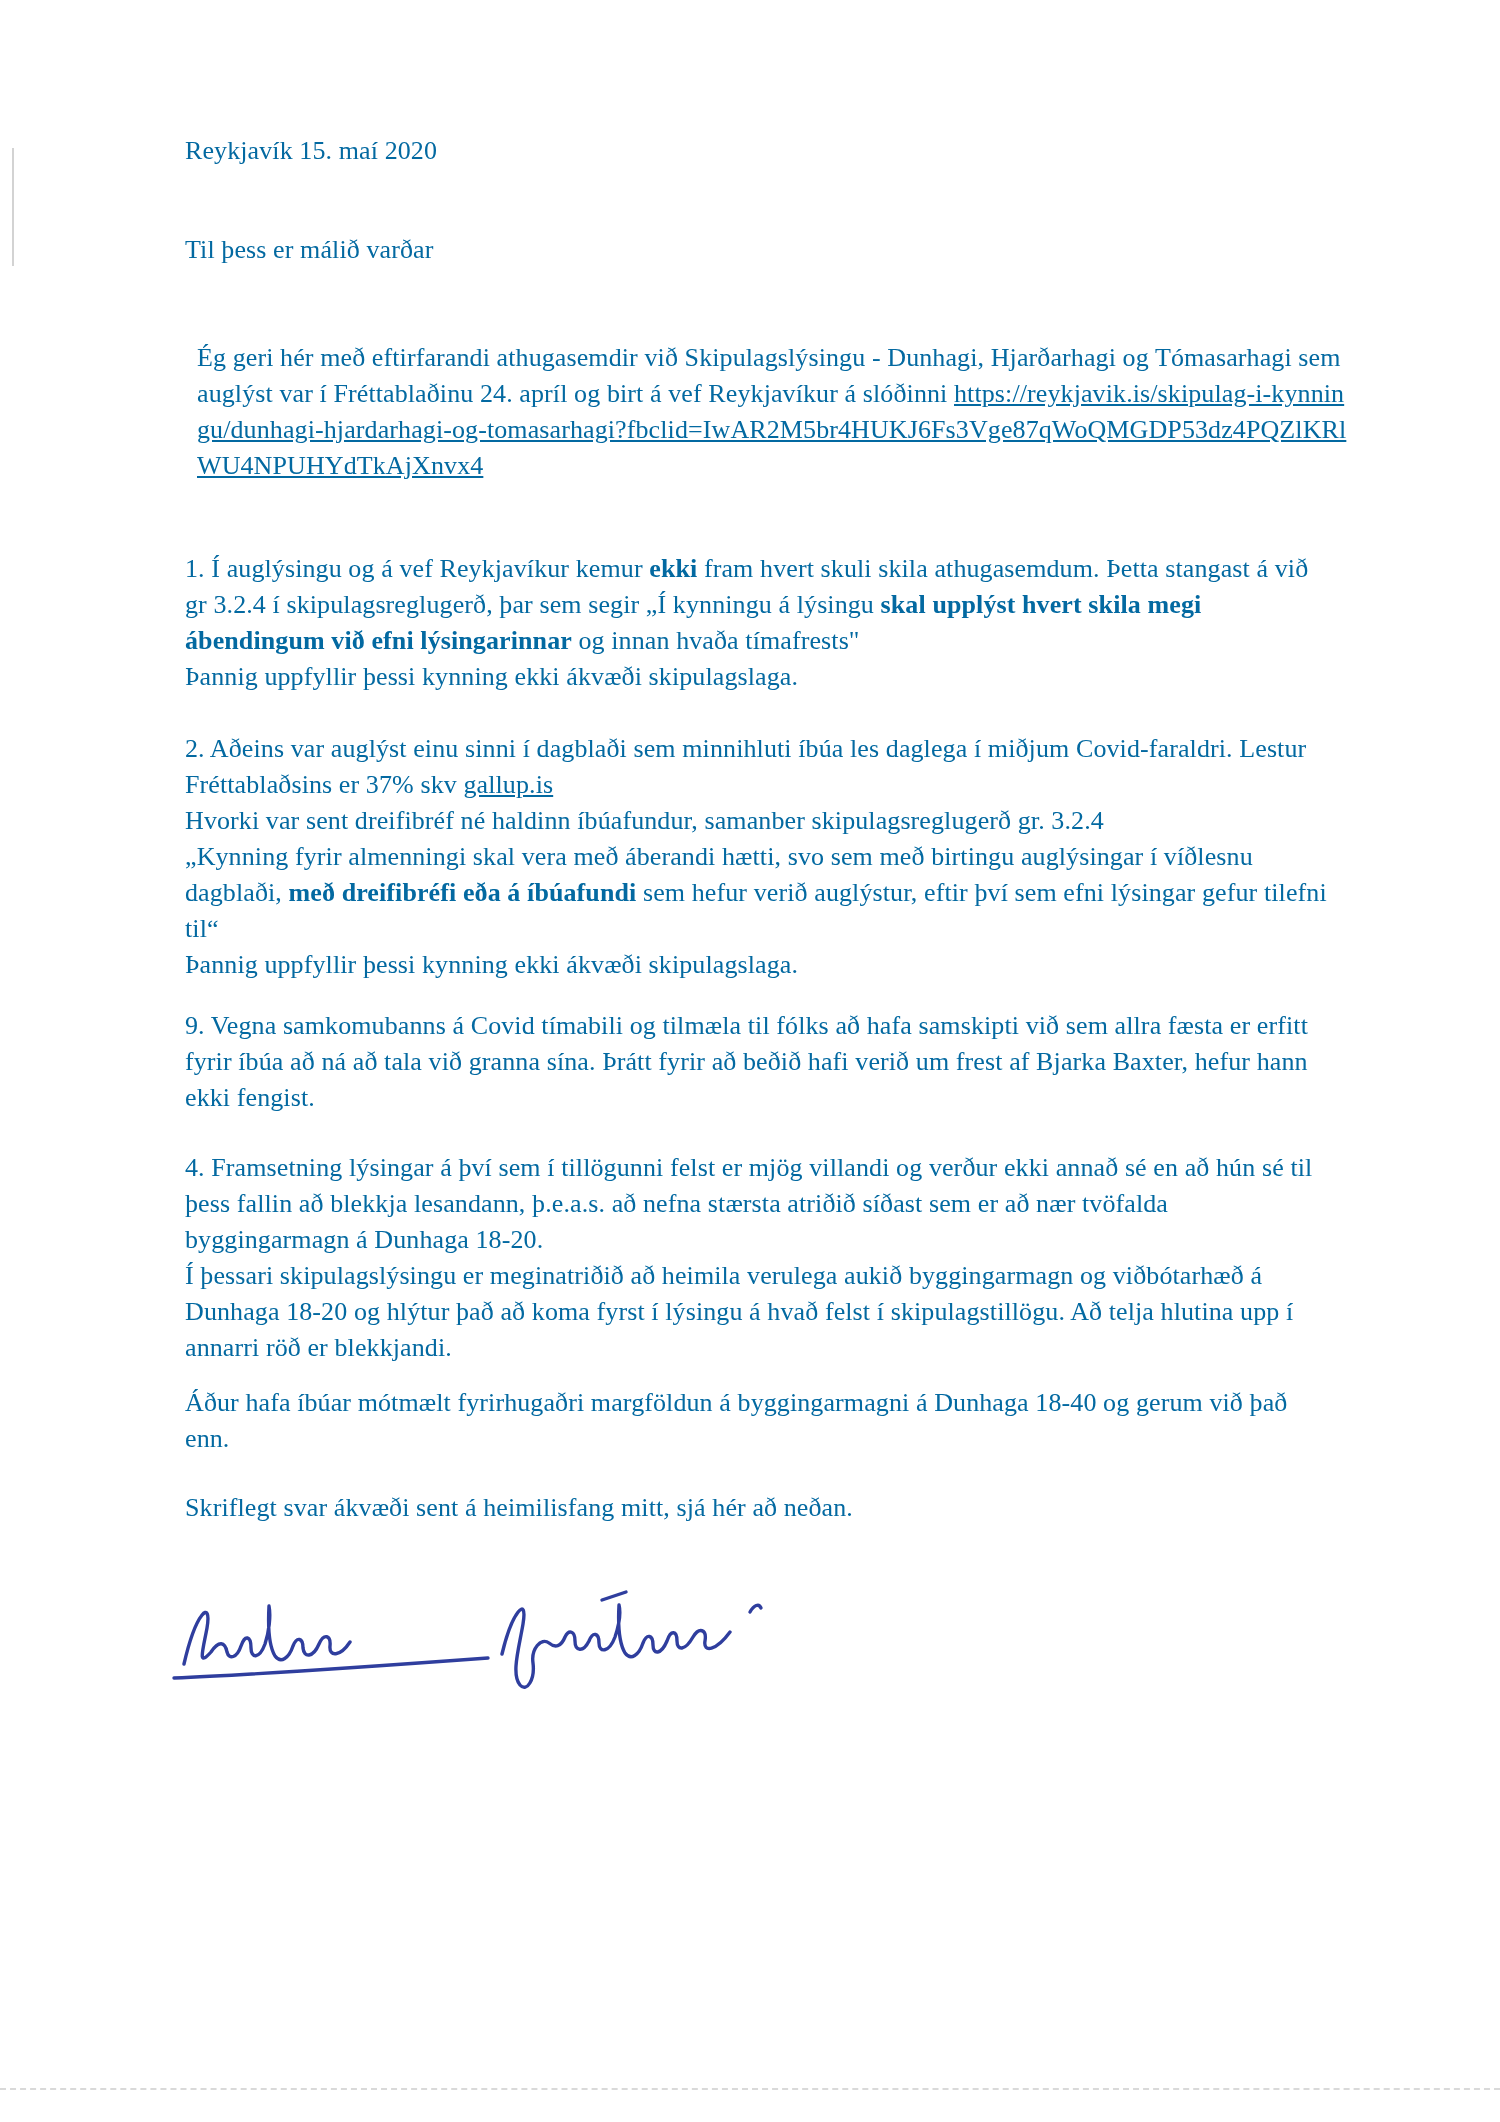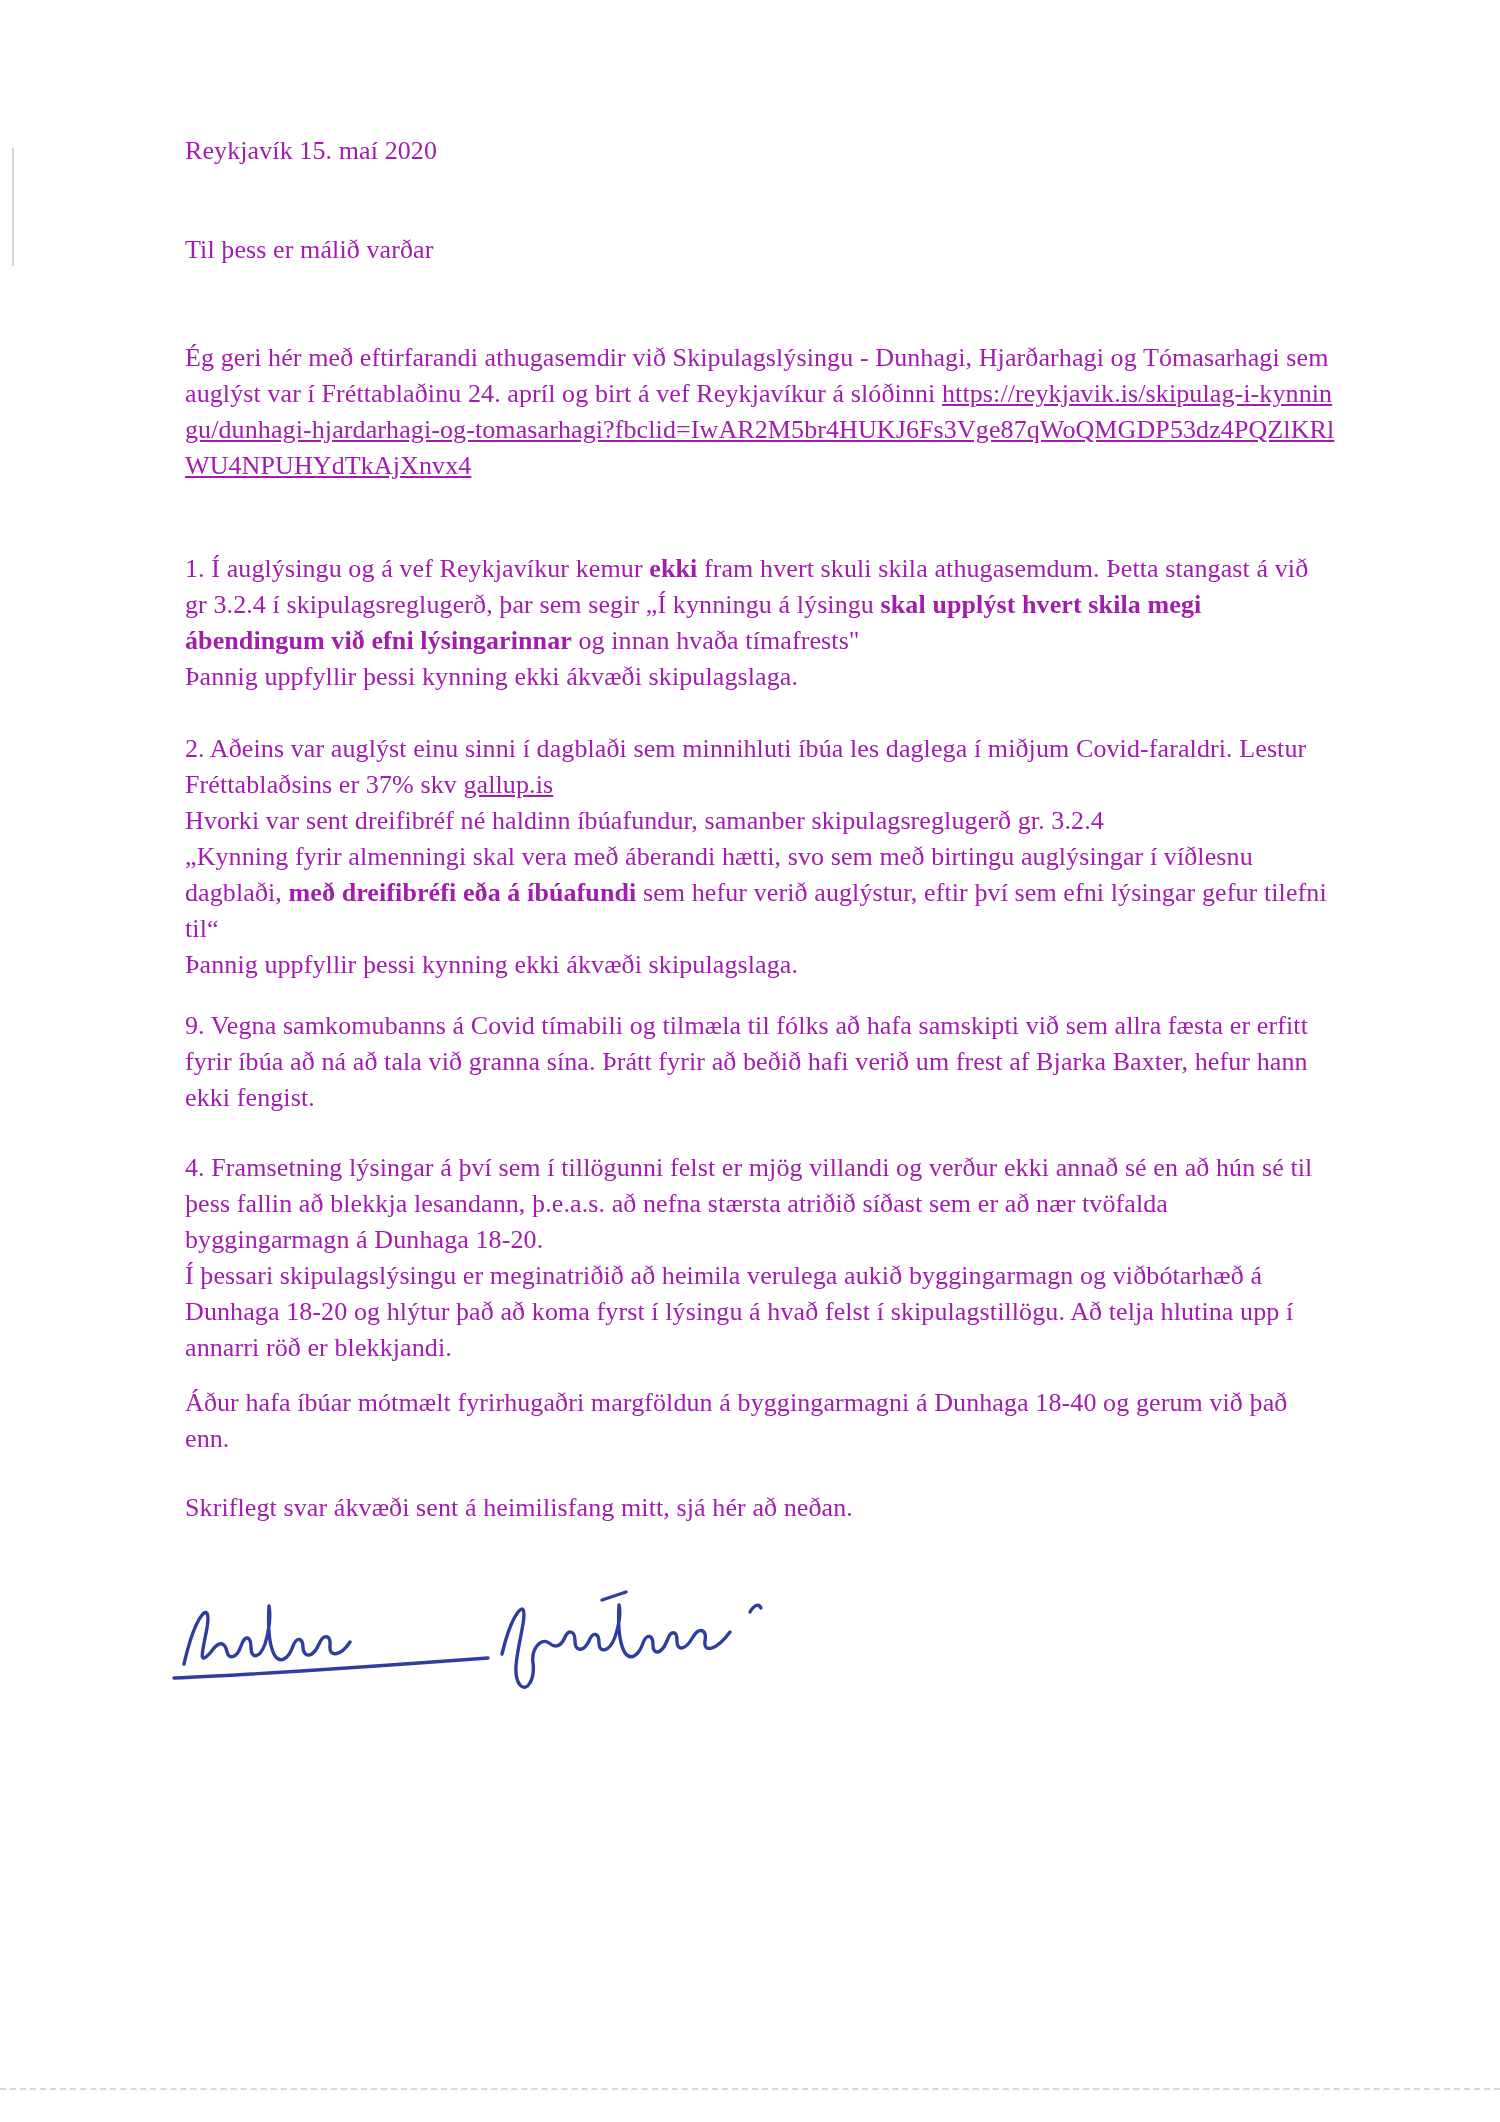--- a/index.html
+++ b/index.html
@@ -3,32 +3,32 @@
 <meta charset="utf-8">
 <style>
   * { margin:0; padding:0; box-sizing:border-box; }
   html, body { background:#e9e9e9; }
   .page {
     position:relative;
     width:1500px; height:2122px;
     margin:0 auto;
     background:#ffffff;
     font-family:"Liberation Serif", serif;
-    color:#a21caf;
+    color:#0369a1;
     overflow:hidden;
   }
   .block {
     position:absolute;
     left:185px; width:1150px;
     font-size:26px; line-height:36px;
     letter-spacing:0.1px;
   }
   .b { font-weight:bold;margin-top:28px; }
   .link { color:inherit; text-decoration:underline; cursor:pointer; }
-  .url { word-break:break-all; }
+  .url { word-break:break-all;margin-left:12px; }
   .scan-edge-left {
     position:absolute; left:12px; top:148px;
     width:2px; height:118px;
     background:rgba(140,140,140,0.38);
   }
   .scan-bottom-line {
     position:absolute; left:0; right:0; top:2088px;
     border-top:2px dashed rgba(130,130,130,0.30);
   }
   .signature-wrap {

